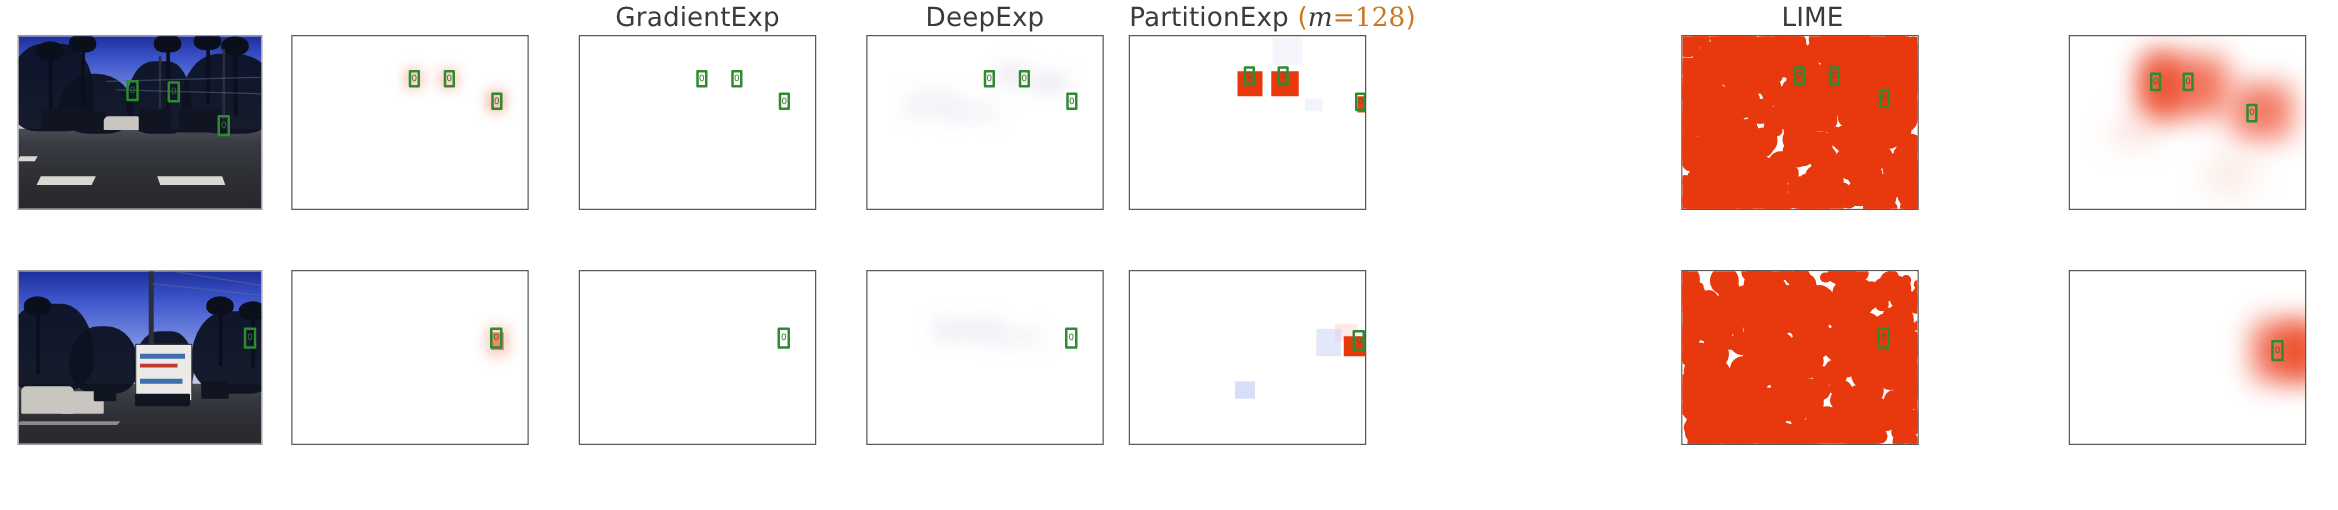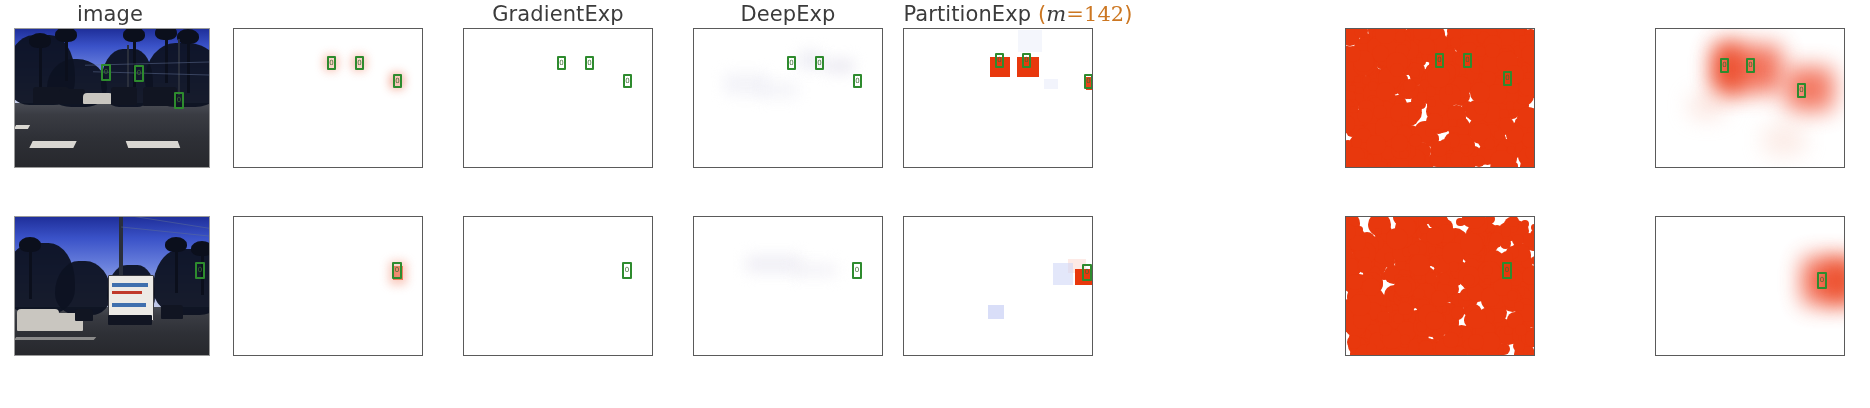--- a/index.html
+++ b/index.html
@@ -186,31 +186,31 @@
     position: absolute;
     background: #e0330f;
     border-radius: 50%;
   }
 </style>
 </head>
 <body>
 
 <div id="figure">
 
-  <div class="col-title" style="left:10px; width:200px;">image</div>
 
 
   <div class="col-title" style="left:688px; width:200px;">DeepExp</div>
 
   <div class="col-title" style="left:458px; width:200px;">GradientExp</div>
 
   <div class="col-title" style="left:898px; width:240px;">
-    <span>PartitionExp</span><span class="paren"> (</span><span class="math-sym">m</span><span class="math-eq">=</span><span class="math-num">142</span><span class="paren">)</span>
+    <span>PartitionExp</span><span class="paren"> (</span><span class="math-sym">m</span><span class="math-eq">=</span><span class="math-num">128</span><span class="paren">)</span>
   </div>
 
+  <div class="col-title" style="left:1350px; width:200px;">LIME</div>
 
 
   <div class="panel photo" style="left:14px; top:28px; width:196px; height:140px;">
     <div class="panel-inner">
       <div class="photo-scene">
         <div class="sky" style="height:78px;"></div>
         <div class="road" style="height:64px;"></div>
 
         <div class="treeline" style="left:-10px; top:6px; width:70px; height:70px;"></div>
         <div class="treeline" style="left:32px; top:30px; width:60px; height:48px; border-radius:45% 50% 35% 40%/60% 60% 40% 40%;"></div>

